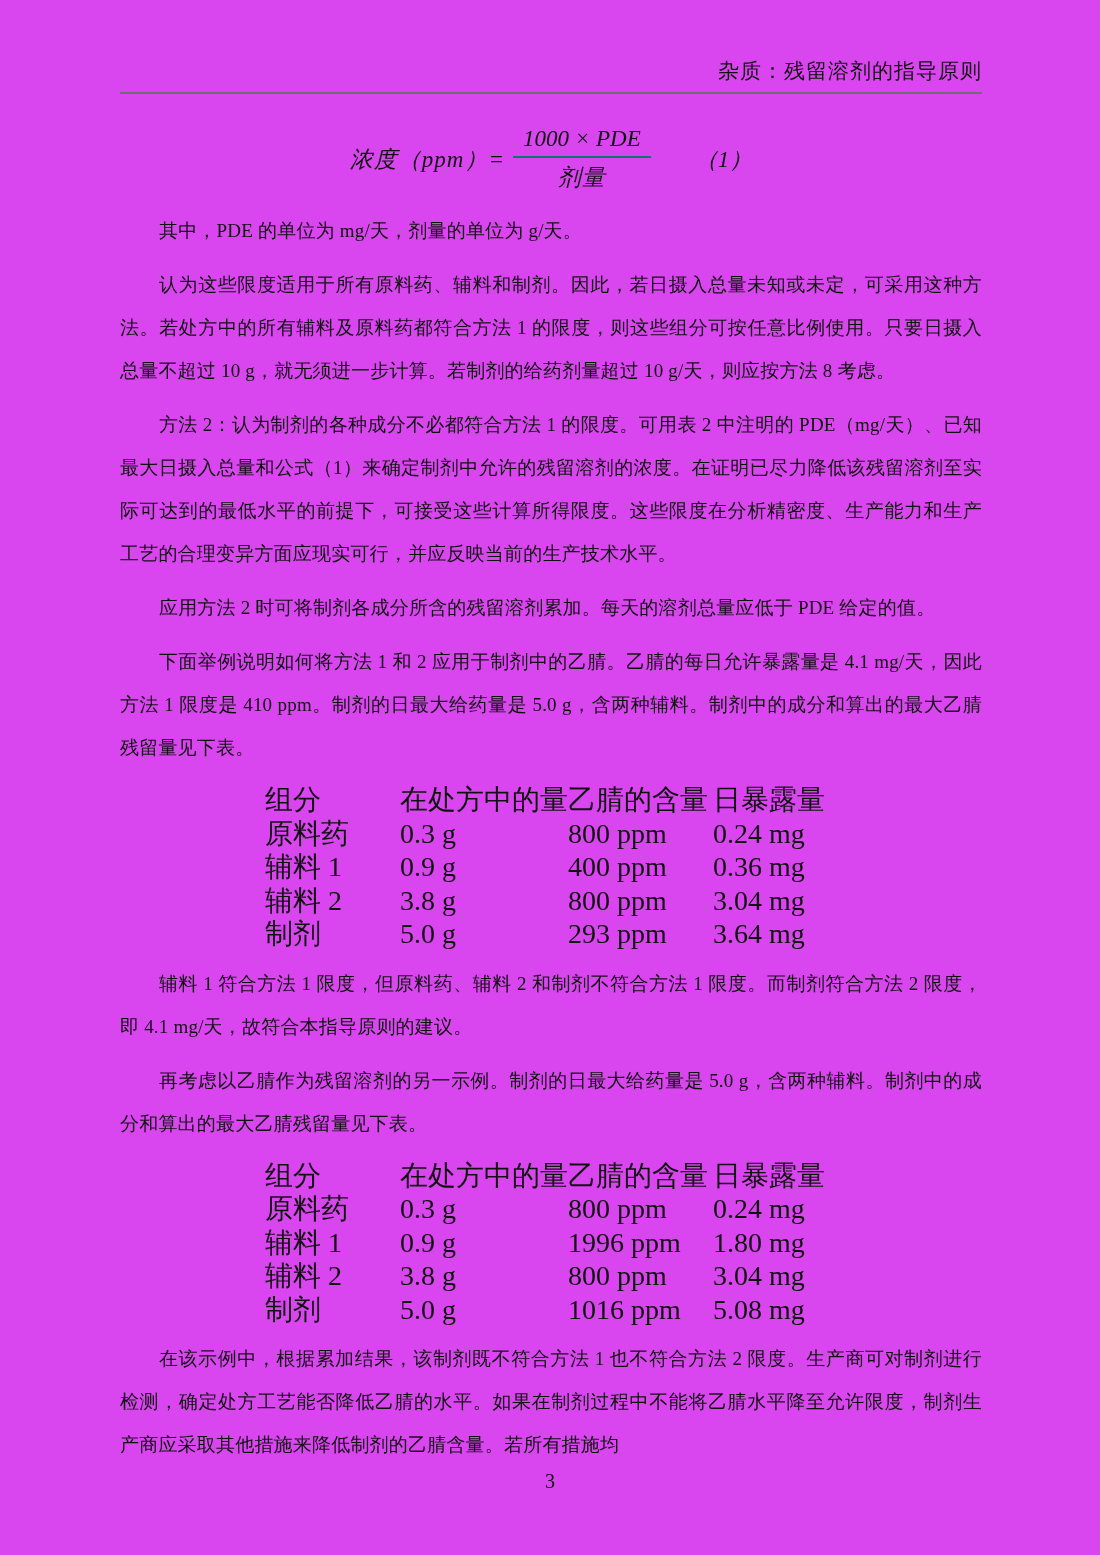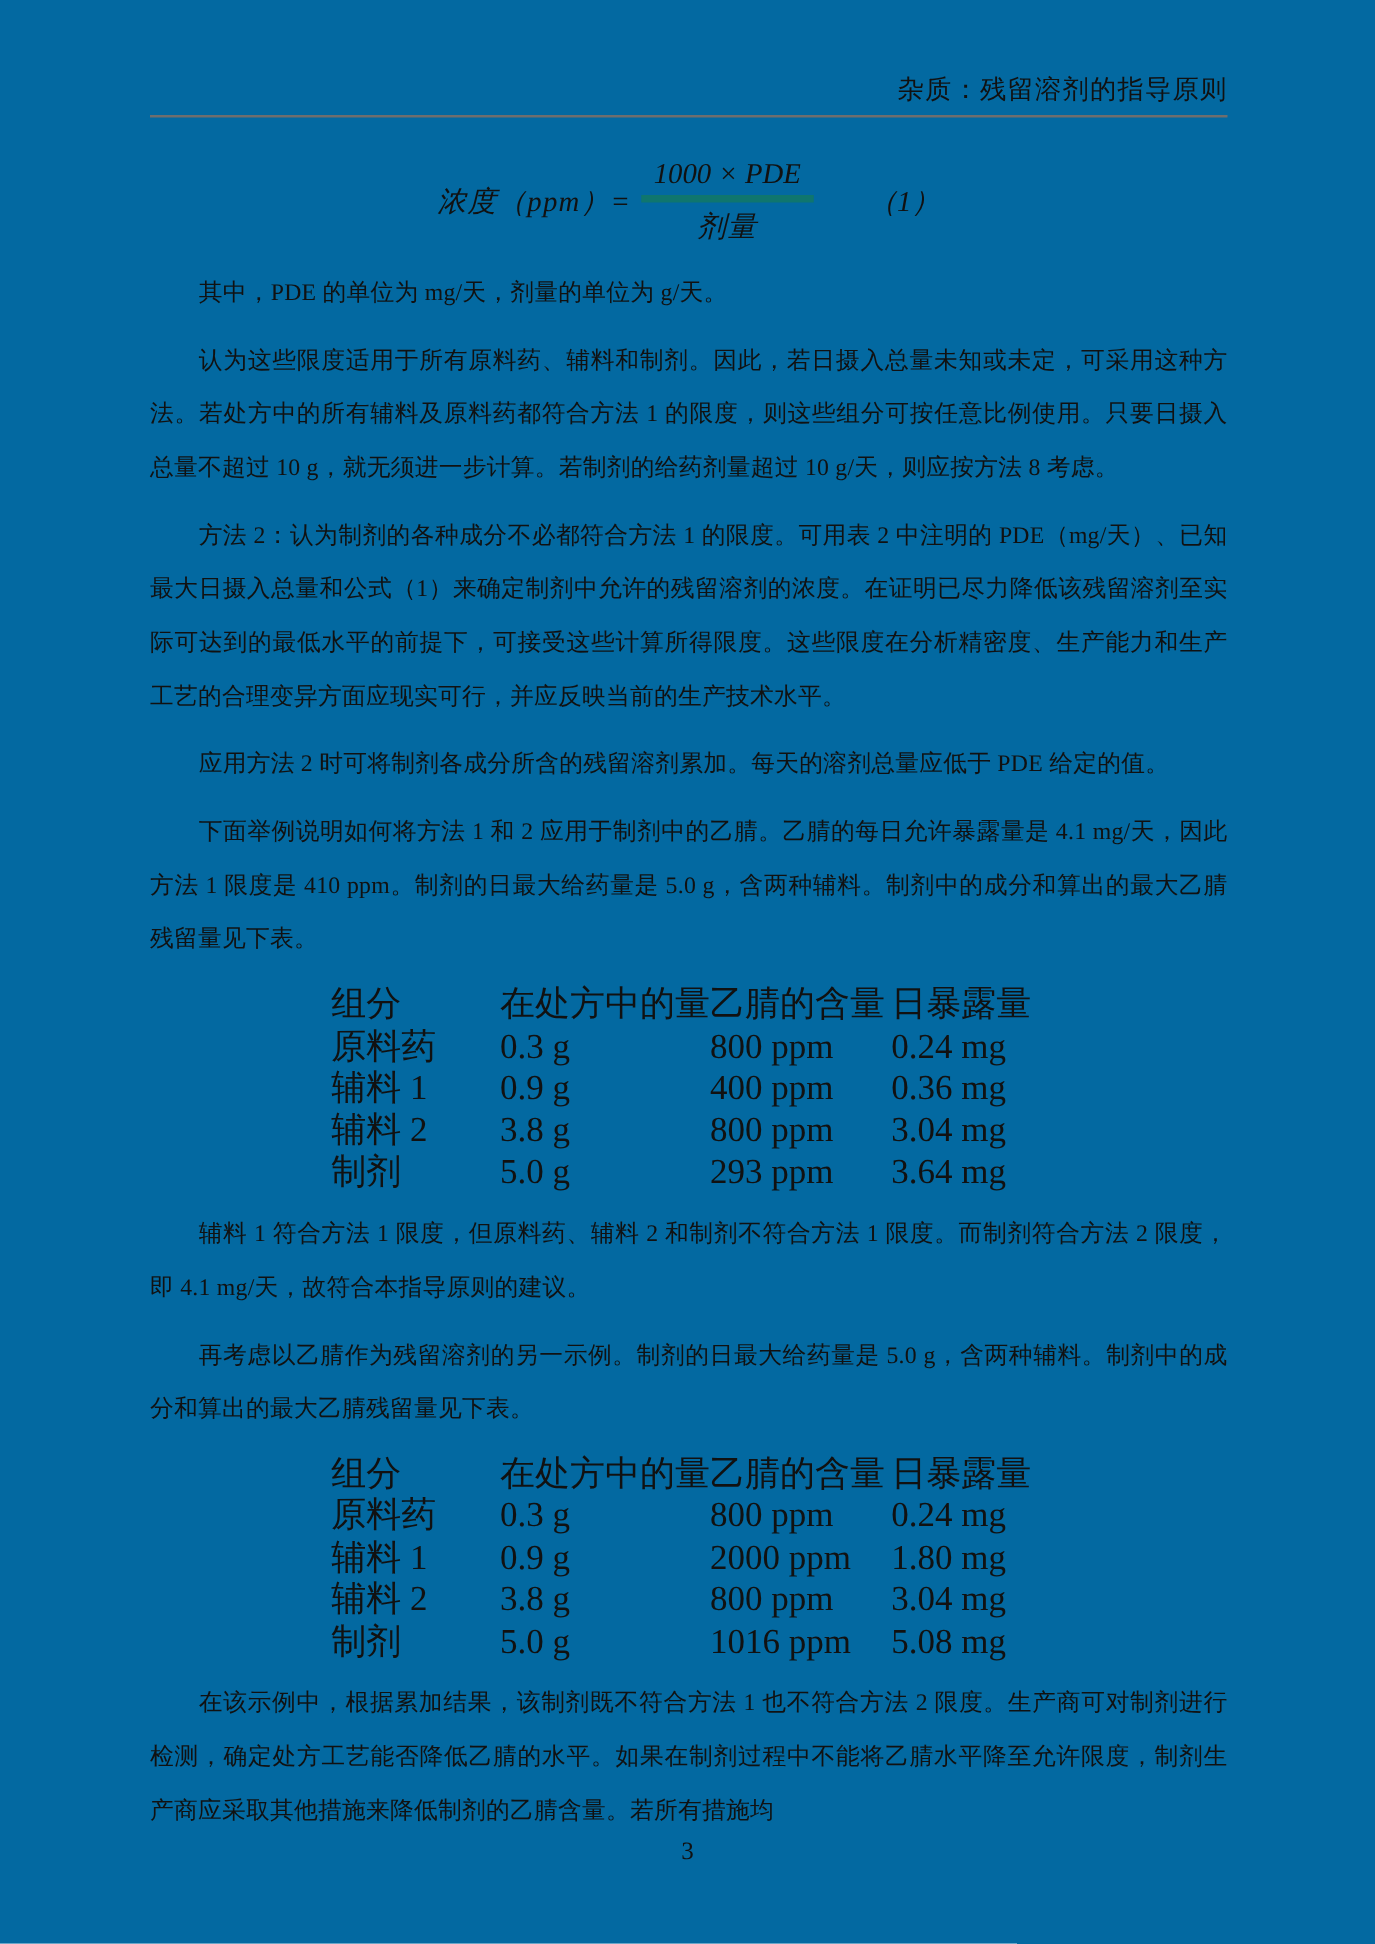--- a/index.html
+++ b/index.html
@@ -6,21 +6,21 @@
   html, body { background: #ffffff; }
   body {
     font-family: "Liberation Serif", "DejaVu Serif", serif;
     color: #111111;
   }
   .page {
     position: relative;
     width: 1100px;
     height: 1555px;
     margin: 0 auto;
-    background: #0369a1;
+    background: #d946ef;
     padding: 56px 118px 0 120px;
   }
   
   .header-title {
     text-align: right;
     font-size: 21px;
     letter-spacing: 1px;
     line-height: 30px;
   }
   .header-rule {
@@ -40,21 +40,21 @@
   .formula .lhs { letter-spacing: 1px; }
   .frac {
     display: inline-flex;
     flex-direction: column;
     align-items: center;
     margin-left: 8px;
     vertical-align: middle;
   }
   .frac .num {
     padding: 0 10px 4px 10px;
-    border-bottom: 6px solid #0f766e;
+    border-bottom: 2px solid #0f766e;
   }
   .frac .den {
     padding-top: 4px;
     letter-spacing: 1px;
   }
   .eq-no { margin-left: 44px; }
   
   .para {
     font-size: 19px;
     line-height: 43px;
@@ -165,21 +165,21 @@
     <tbody>
       <tr>
         <td>原料药</td>
         <td>0.3 g</td>
         <td>800 ppm</td>
         <td>0.24 mg</td>
       </tr>
       <tr>
         <td>辅料 1</td>
         <td>0.9 g</td>
-        <td>2000 ppm</td>
+        <td>1996 ppm</td>
         <td>1.80 mg</td>
       </tr>
       <tr>
         <td>辅料 2</td>
         <td>3.8 g</td>
         <td>800 ppm</td>
         <td>3.04 mg</td>
       </tr>
       <tr>
         <td>制剂</td>

